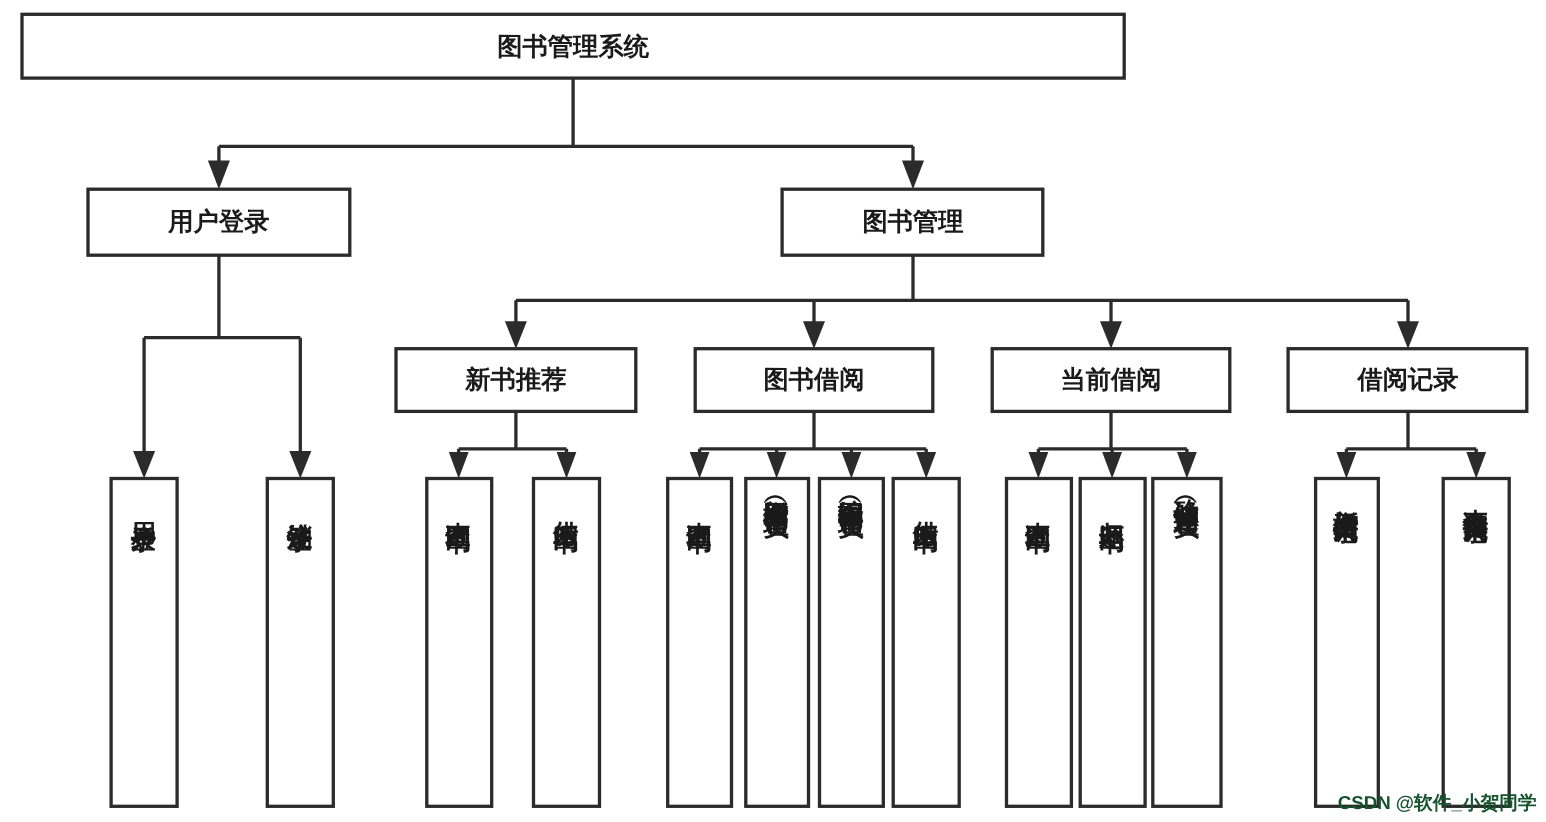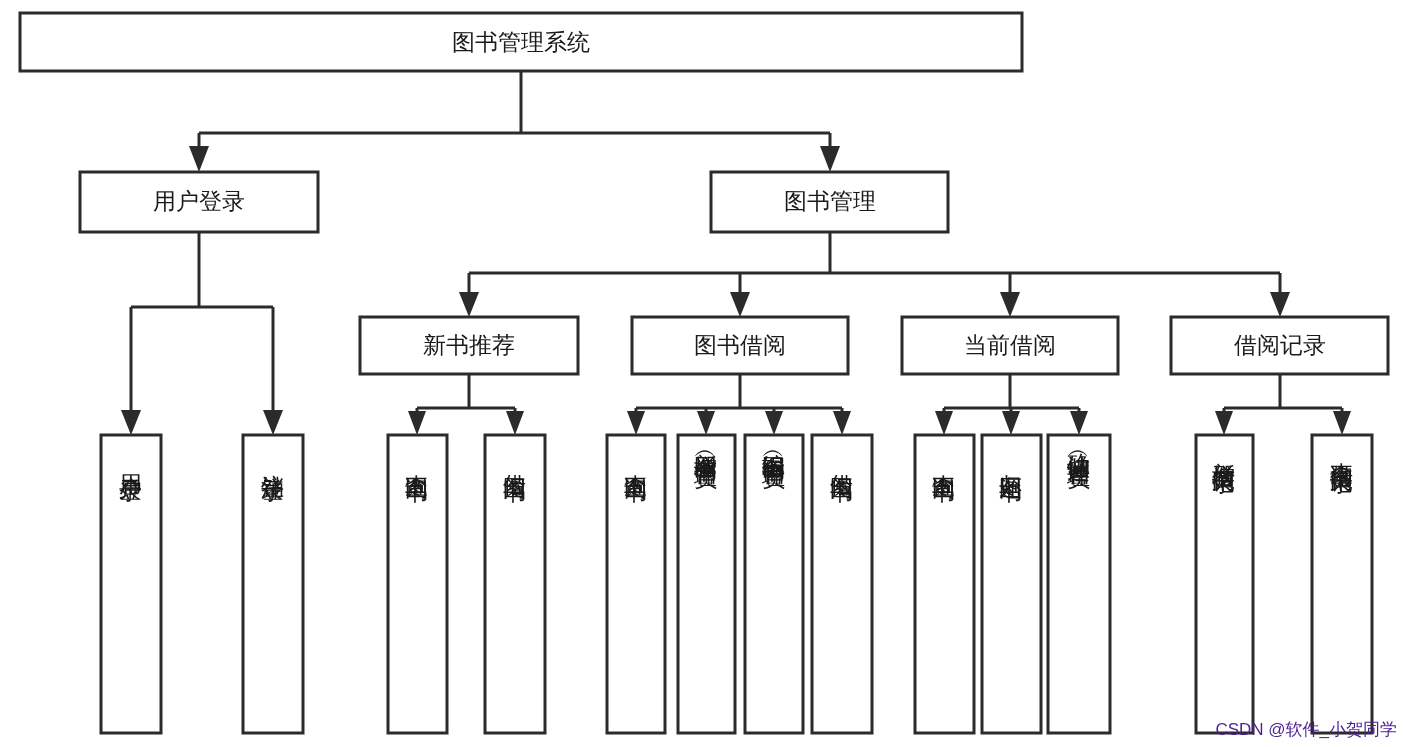--- a/index.html
+++ b/index.html
@@ -12,20 +12,21 @@
     width: 1405px;
     height: 747px;
     font-family: "Liberation Sans", "DejaVu Sans", sans-serif;
     overflow: hidden;
   }
   #diagram-root {
     position: relative;
     width: 1405px;
     height: 747px;
     background: #ffffff;
+    font-weight: bold;
   }
   svg#tree-svg {
     position: absolute;
     left: 0;
     top: 0;
     width: 1405px;
     height: 747px;
     display: block;
   }
   .node-rect {
@@ -58,21 +59,21 @@
     text-orientation: upright;
     text-anchor: middle;
     letter-spacing: 2px;
   }
   .watermark-text {
     position: absolute;
     right: 8px;
     bottom: 6px;
     font-family: "Liberation Sans", "DejaVu Sans", sans-serif;
     font-size: 17px;
-    color: #4c1d95;
+    color: #14532d;
     white-space: nowrap;
     user-select: none;
   }
 </style>
 </head>
 <body>
 
 <div id="diagram-root">
 
   <svg id="tree-svg" viewBox="0 0 1405 747">

